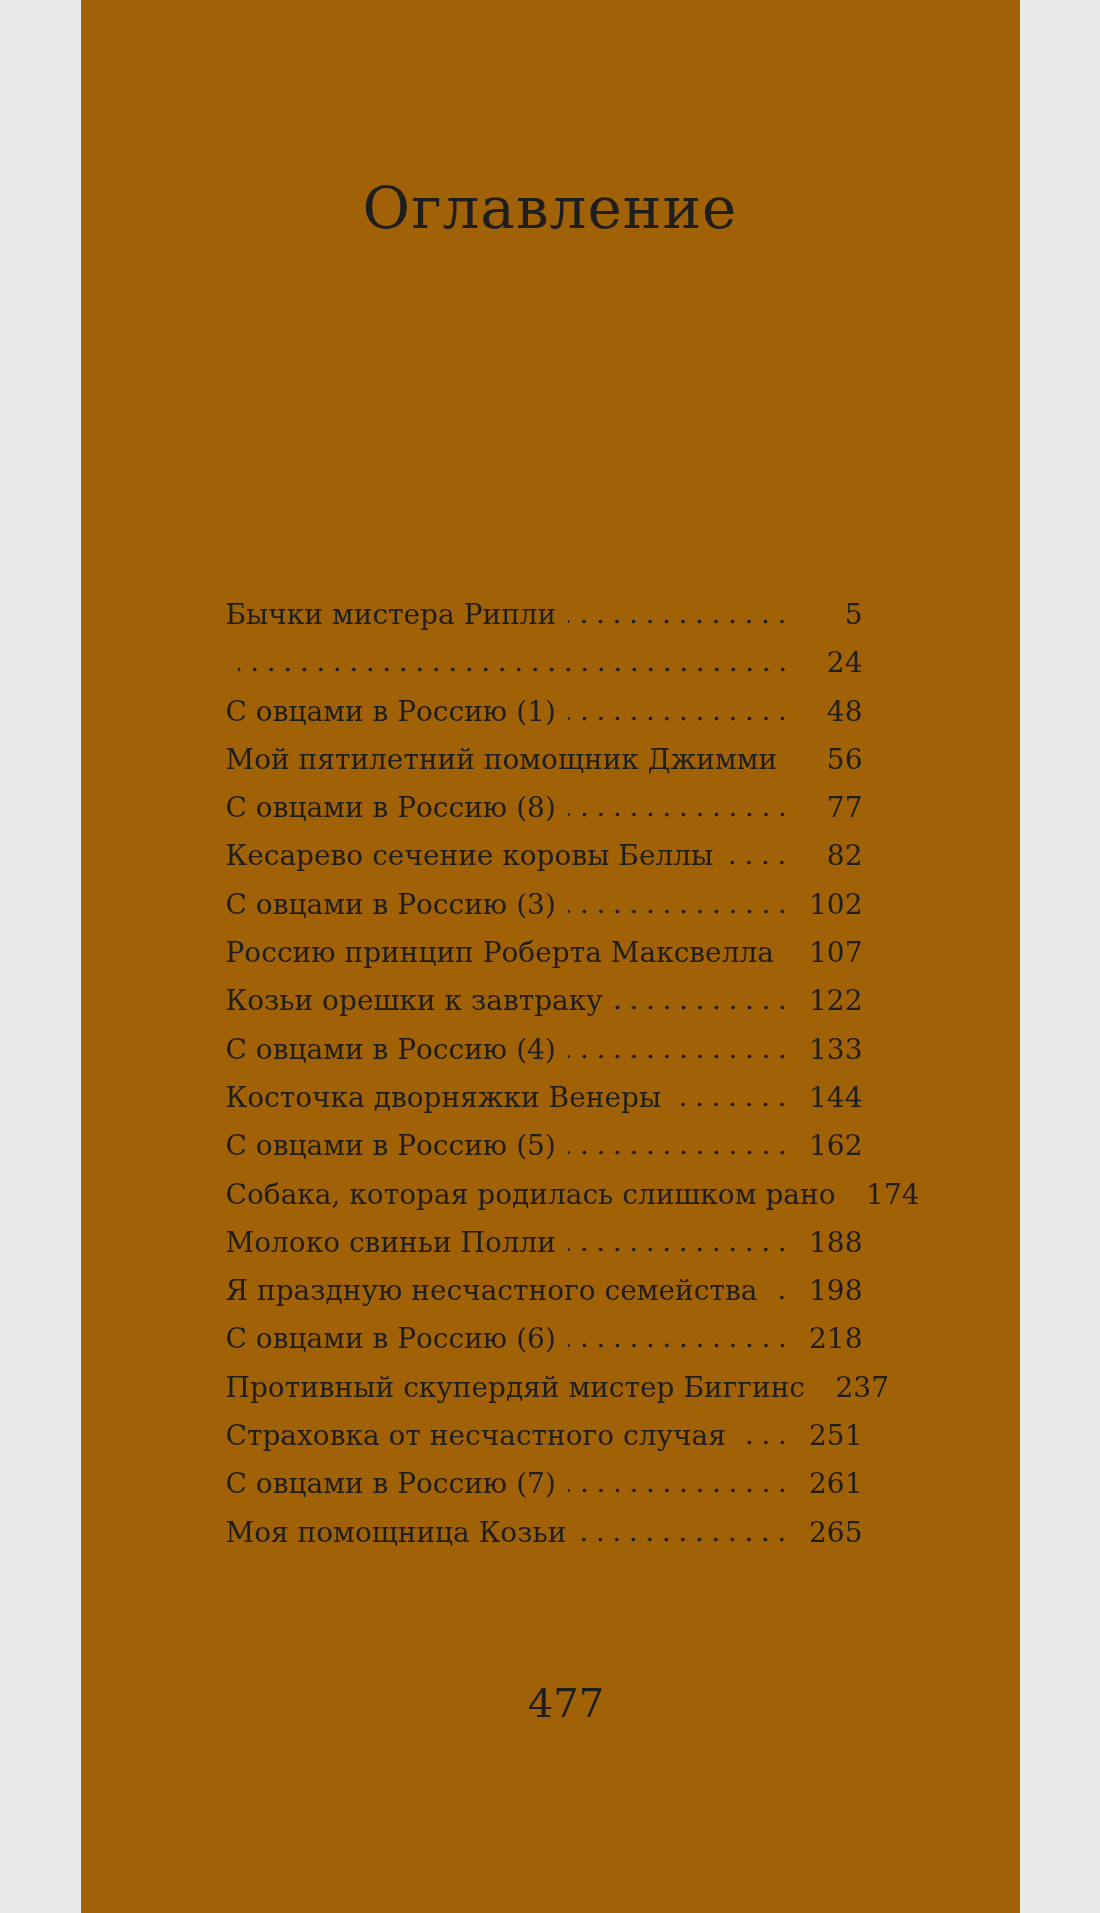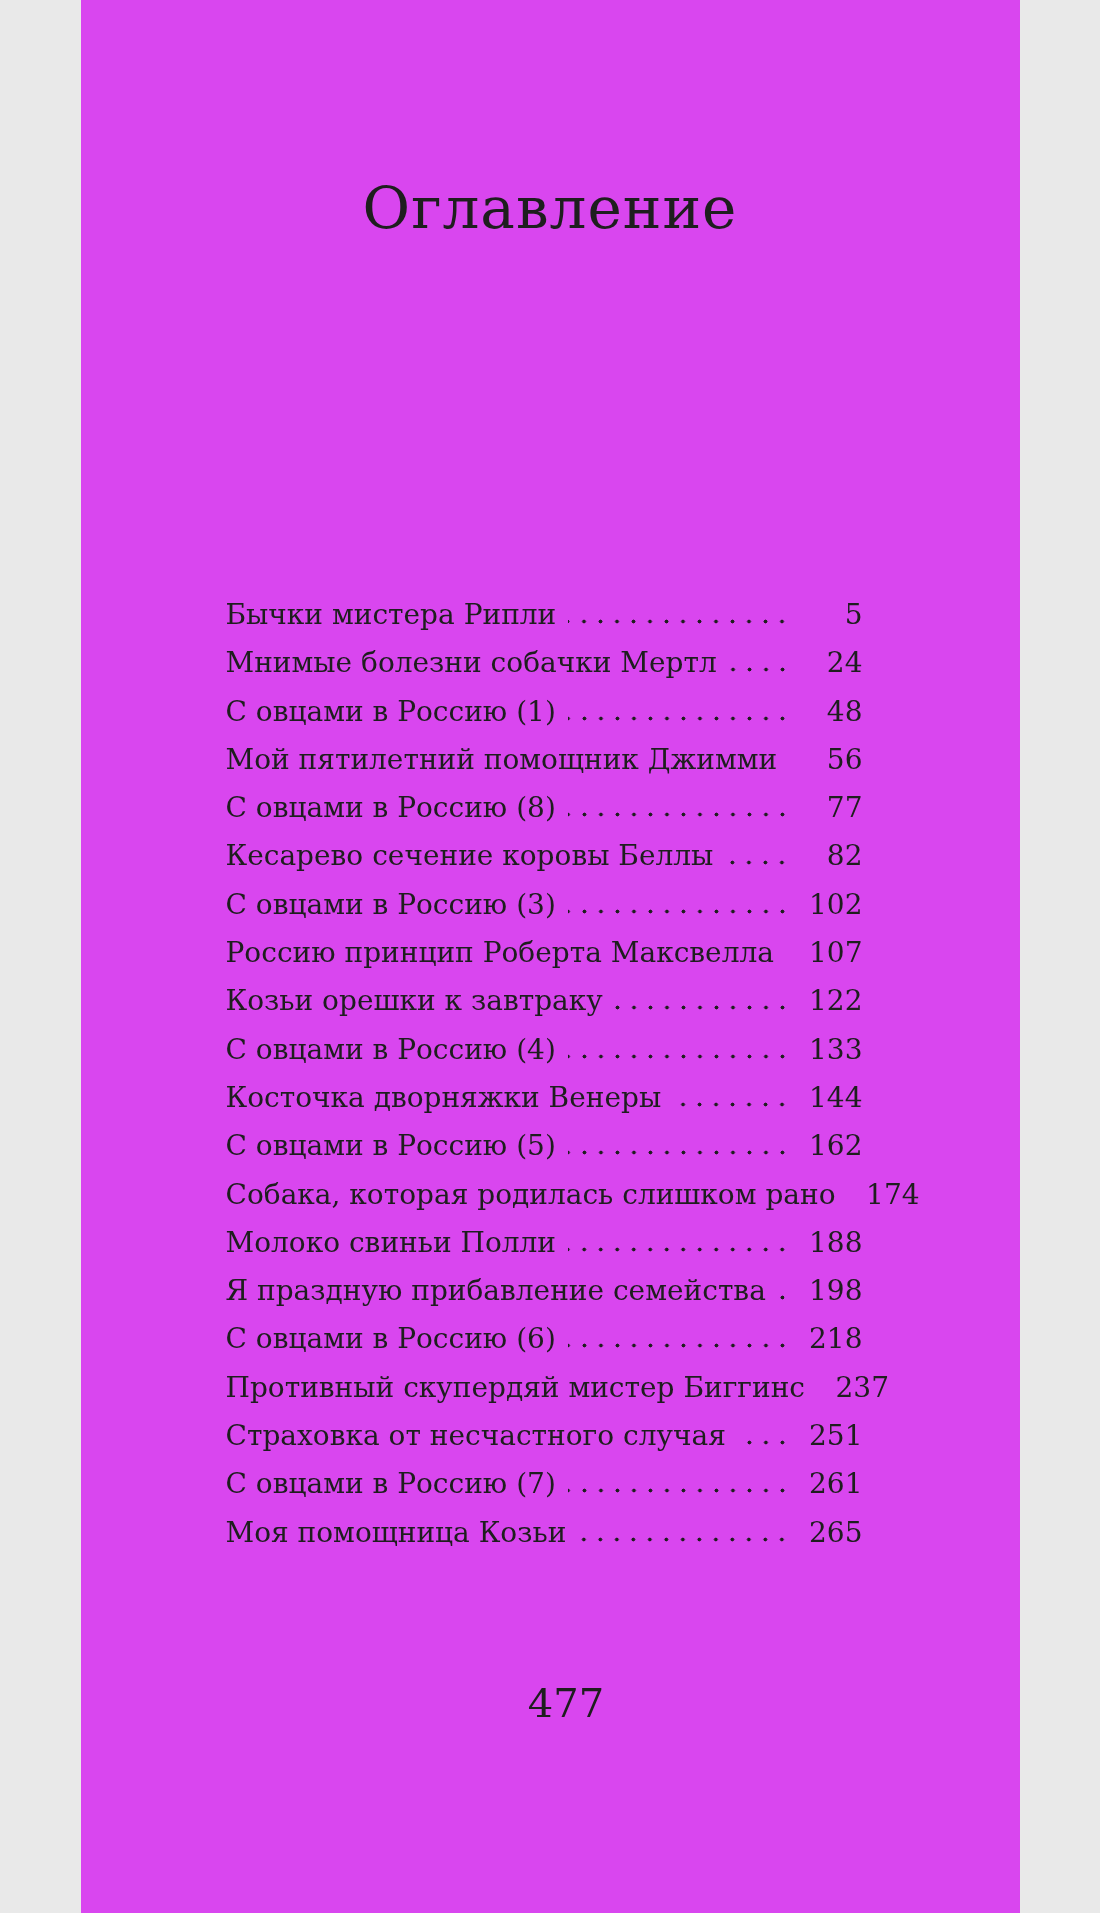--- a/index.html
+++ b/index.html
@@ -5,21 +5,21 @@
   html, body {
     margin: 0;
     padding: 0;
     background: #e9e9e9;
   }
   .page {
     position: relative;
     width: 939px;
     height: 1913px;
     margin: 0 auto;
-    background: #d946ef;
+    background: #a16207;
     color: #1e1e1e;
     font-family: "DejaVu Serif", "Liberation Serif", serif;
     overflow: hidden;
   }
   .title {
     position: absolute;
     top: 179px;
     left: 0;
     width: 100%;
     margin: 0;
@@ -78,21 +78,20 @@
   <h1 class="title">Оглавление</h1>
 
   <div class="toc" id="toc-list">
   <div class="toc-row">
     <span class="toc-title">Бычки мистера Рипли</span>
     <span class="toc-leader"></span>
     <span class="toc-page">5</span>
   </div>
 
   <div class="toc-row">
-    <span class="toc-title">Мнимые болезни собачки Мертл</span>
     <span class="toc-leader"></span>
     <span class="toc-page">24</span>
   </div>
 
 
   <div class="toc-row">
     <span class="toc-title">С овцами в Россию (1)</span>
     <span class="toc-leader"></span>
     <span class="toc-page">48</span>
   </div>
@@ -158,21 +157,21 @@
     <span class="toc-page">174</span>
   </div>
 
   <div class="toc-row">
     <span class="toc-title">Молоко свиньи Полли</span>
     <span class="toc-leader"></span>
     <span class="toc-page">188</span>
   </div>
 
   <div class="toc-row">
-    <span class="toc-title">Я праздную прибавление семейства</span>
+    <span class="toc-title">Я праздную несчастного семейства</span>
     <span class="toc-leader"></span>
     <span class="toc-page">198</span>
   </div>
 
   <div class="toc-row">
     <span class="toc-title">С овцами в Россию (6)</span>
     <span class="toc-leader"></span>
     <span class="toc-page">218</span>
   </div>
 

